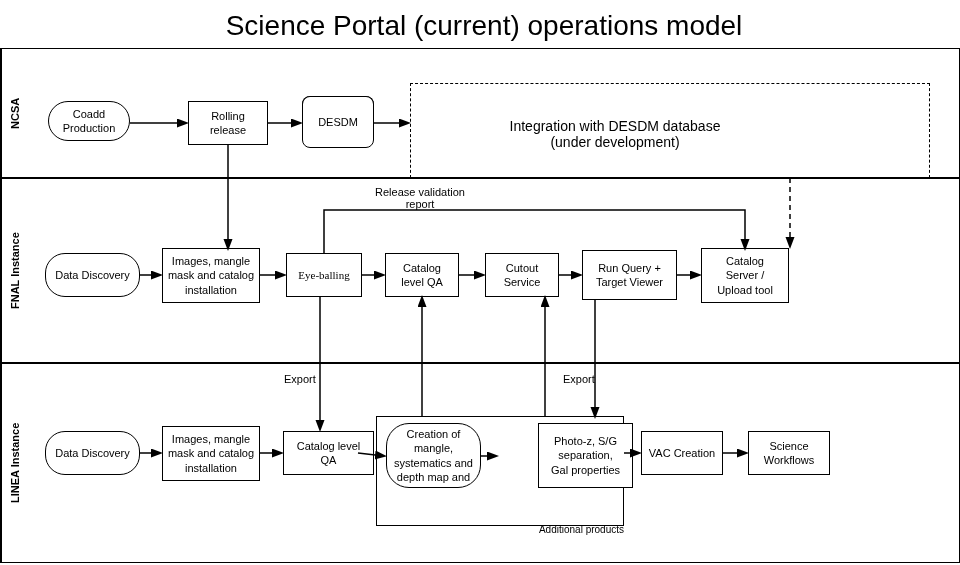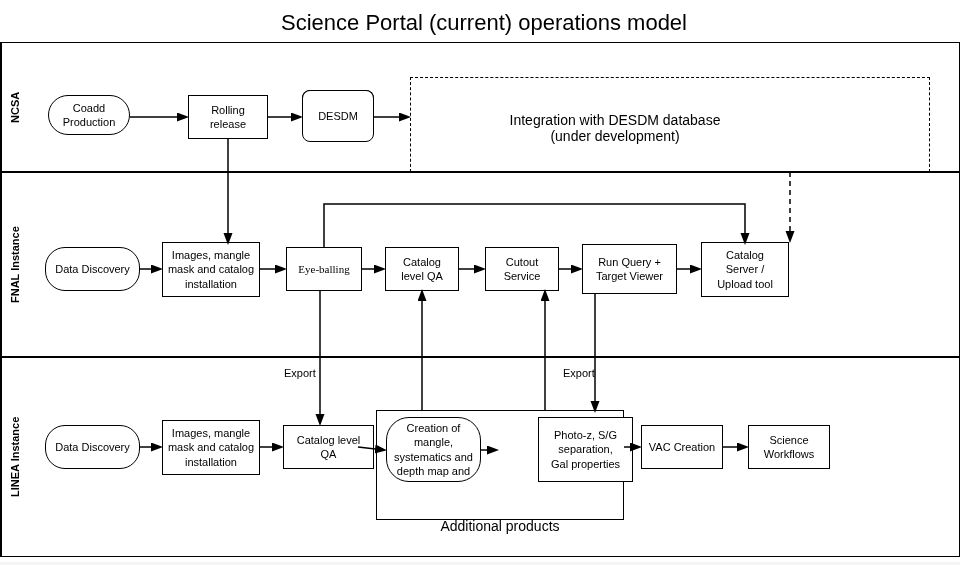--- a/index.html
+++ b/index.html
@@ -12,21 +12,21 @@
       position: relative;
     }
     .page {
       width: 960px;
       height: 565px;
       position: relative;
       background: #f5f5f5;
     }
     .title {
       text-align: center;
-      font-size: 22px;
+      font-size: 28px;
       font-weight: normal;
       padding: 10px 0 6px 8px;
       background: #fff;
     }
     .diagram-area {
       position: relative;
       width: 960px;
       height: 520px;
       background: #fff;
     }
@@ -88,22 +88,22 @@
       position: absolute;
       font-size: 11px;
     }
     .release-label {
       position: absolute;
       font-size: 11px;
       text-align: center;
     }
     .additional-label {
       position: absolute;
-      font-size: 14px;
-      text-align: center;
+      font-size: 10px;
+      text-align: right;
     }
     .group-box {
       position: absolute;
       border: 1.5px solid #000;
       background: transparent;
     }
   </style>
 </head>
 <body>
 
@@ -135,20 +135,21 @@
 
     <div class="box" style="left:302px; top:48px; width:72px; height:52px; border-radius:8px;">
       <span>DESDM</span>
     </div>
 
     <div style="position:absolute; left:302px; top:48px; width:72px; height:14px; border-top:1.5px solid #000; border-left:1.5px solid #000; border-right:1.5px solid #000; border-radius:8px 8px 0 0; background:#fff;"></div>
 
     <div class="dashed-box" style="left:410px; top:35px; width:520px; height:95px;"></div>
     <div class="note-text" style="left:490px; top:70px; width:250px;">Integration with  DESDM  database<br>(under development)</div>
 
+    <div class="release-label" style="left:330px; top:138px; width:180px;">Release validation<br>report</div>
 
     <div class="box rounded" style="left:45px; top:205px; width:95px; height:44px;">
       <span>Data Discovery</span>
     </div>
 
     <div class="box" style="left:162px; top:200px; width:98px; height:55px;">
       <span>Images, mangle<br>mask and catalog<br>installation</span>
     </div>
 
     <div class="box" style="left:286px; top:205px; width:76px; height:44px;font-family:Liberation Serif, serif;">

